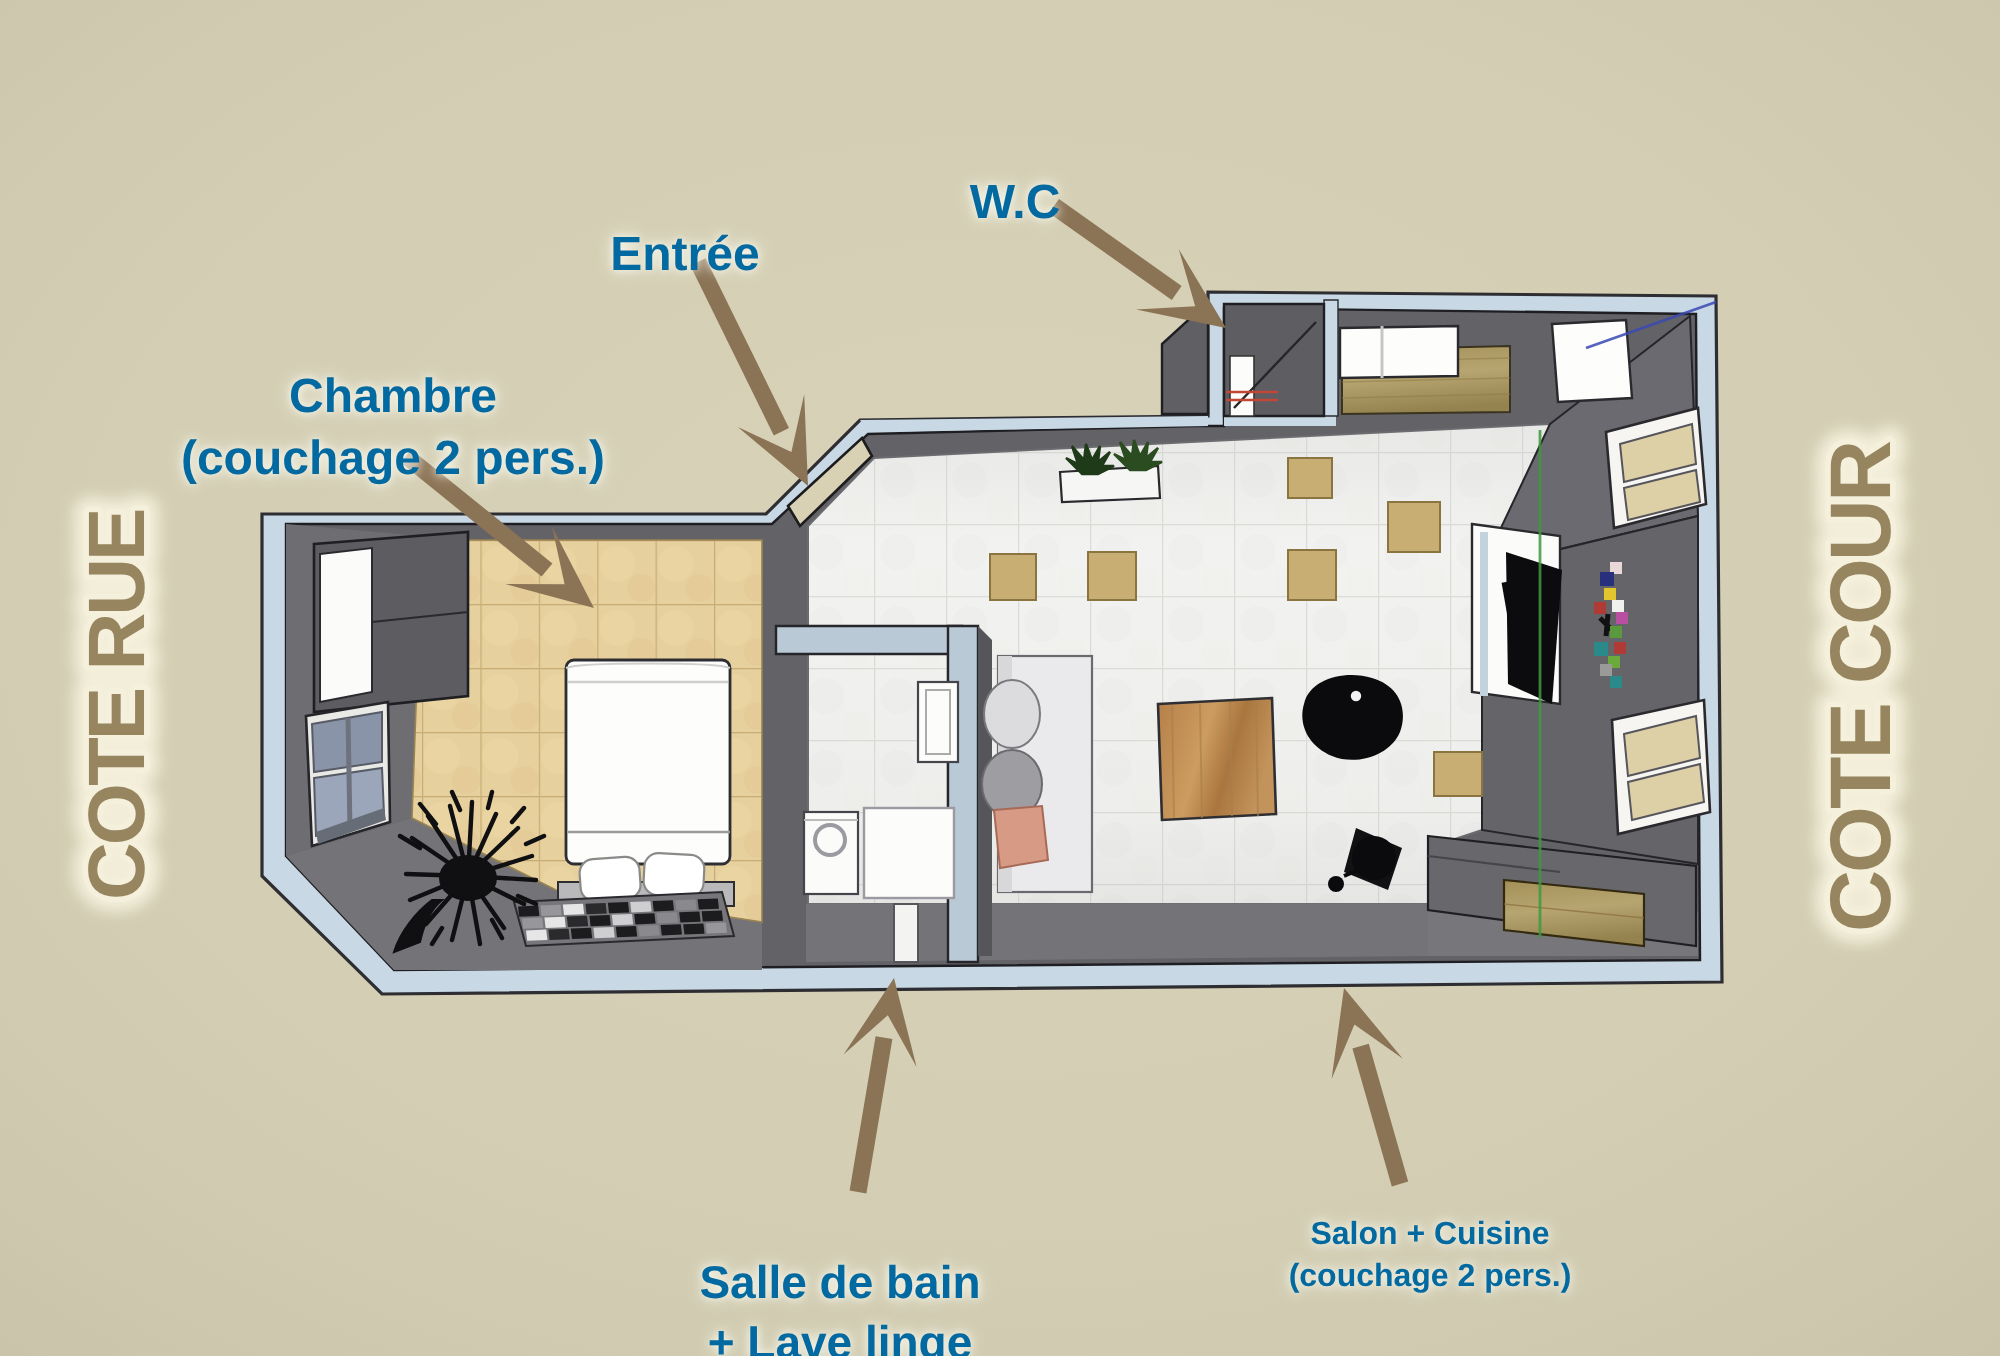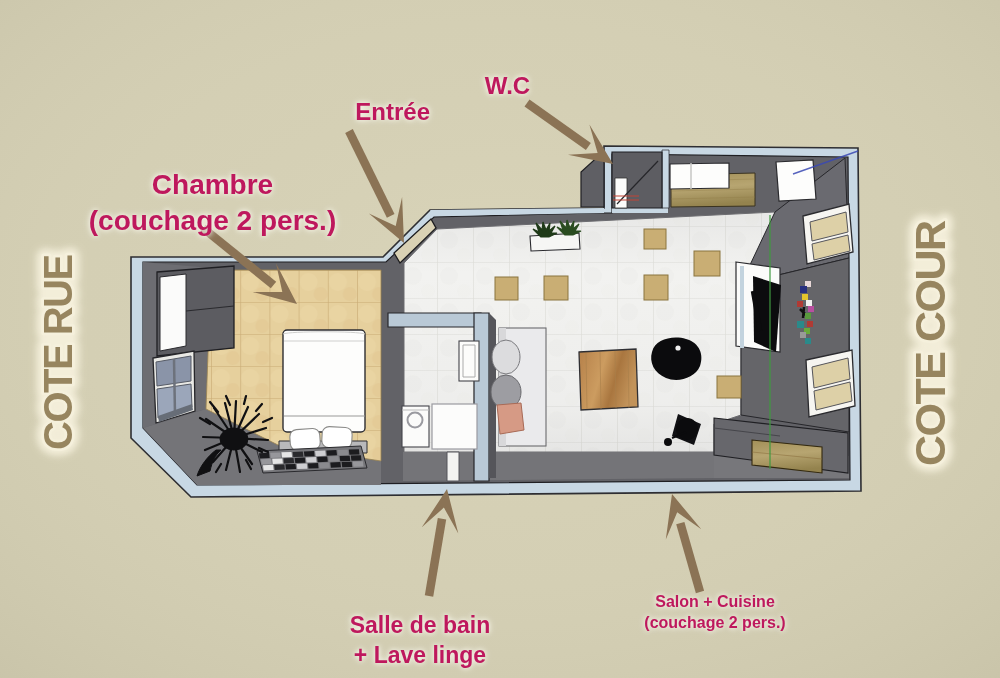--- a/index.html
+++ b/index.html
@@ -1,18 +1,18 @@
 <!DOCTYPE html>
 <html><head>
 <meta charset="utf-8">
 <style>
   html,body{margin:0;padding:0;}
   body{width:1000px;height:678px;overflow:hidden;background:#d3ceb3;font-family:"Liberation Sans",sans-serif;}
-  .lbl{position:absolute;color:#be185d;font-weight:bold;text-align:center;line-height:1.3;
-       text-shadow:0 0 5px rgba(255,255,248,.9),0 0 9px rgba(255,255,245,.6);}
+  .lbl{position:absolute;color:#0369a1;font-weight:bold;text-align:center;line-height:1.3;
+       text-shadow:0 0 5px rgba(255,255,248,.9),0 0 9px rgba(255,255,245,.6);margin-top:16px;}
 </style>
 </head>
 <body>
 <svg width="1000" height="678" viewBox="0 0 1000 678" style="position:absolute;left:0;top:0">
 <defs>
   <pattern id="tanTile" width="29.2" height="32" patternUnits="userSpaceOnUse" x="211" y="270">
     <rect width="29.2" height="32" fill="#e6d09d"></rect>
     <circle cx="10" cy="12" r="9" fill="#ecd8a8" opacity=".5"></circle>
     <circle cx="22" cy="24" r="7" fill="#dfc48f" opacity=".38"></circle>
     <path d="M0,0H29.2M0,0V32" stroke="#c9ab74" stroke-width="1.2" fill="none"></path>
@@ -300,21 +300,21 @@
   <text transform="translate(72,450) rotate(-90)" fill="none" stroke="#f5f0dc" stroke-width="15" stroke-linejoin="round" opacity=".95" filter="url(#softblur)">COTE RUE</text>
   <text transform="translate(72,450) rotate(-90)" fill="#97855f" stroke="#f5f0dc" stroke-width="5.5" stroke-linejoin="round" paint-order="stroke">COTE RUE</text>
 </g>
 
 <g font-family="'Liberation Sans',sans-serif" font-weight="bold" font-size="43" letter-spacing="-1.5">
   <text transform="translate(945,466) rotate(-90)" fill="none" stroke="#f5f0dc" stroke-width="15" stroke-linejoin="round" opacity=".95" filter="url(#softblur)">COTE COUR</text>
   <text transform="translate(945,466) rotate(-90)" fill="#97855f" stroke="#f5f0dc" stroke-width="5.5" stroke-linejoin="round" paint-order="stroke">COTE COUR</text>
 </g>
 </svg>
 
-<div class="lbl" style="left:60px;top:167px;width:305px;font-size:28px;">Chambre<br>(couchage 2 pers.)</div>
-
-<div class="lbl" style="left:255px;top:96px;width:175px;font-size:24px;text-align:right;">Entrée</div>
+<div class="lbl" style="left:44px;top:167px;width:305px;font-size:24px;">Chambre<br>(couchage 2 pers.)</div>
+
+<div class="lbl" style="left:255px;top:96px;width:175px;font-size:24px;">Entrée</div>
 
 <div class="lbl" style="left:430px;top:70px;width:155px;font-size:24px;">W.C</div>
 
 <div class="lbl" style="left:320px;top:611px;width:200px;font-size:23px;">Salle de bain<br>+ Lave linge</div>
 
 <div class="lbl" style="left:565px;top:592px;width:300px;font-size:16px;">Salon + Cuisine<br>(couchage 2 pers.)</div>
 
 </body></html>

